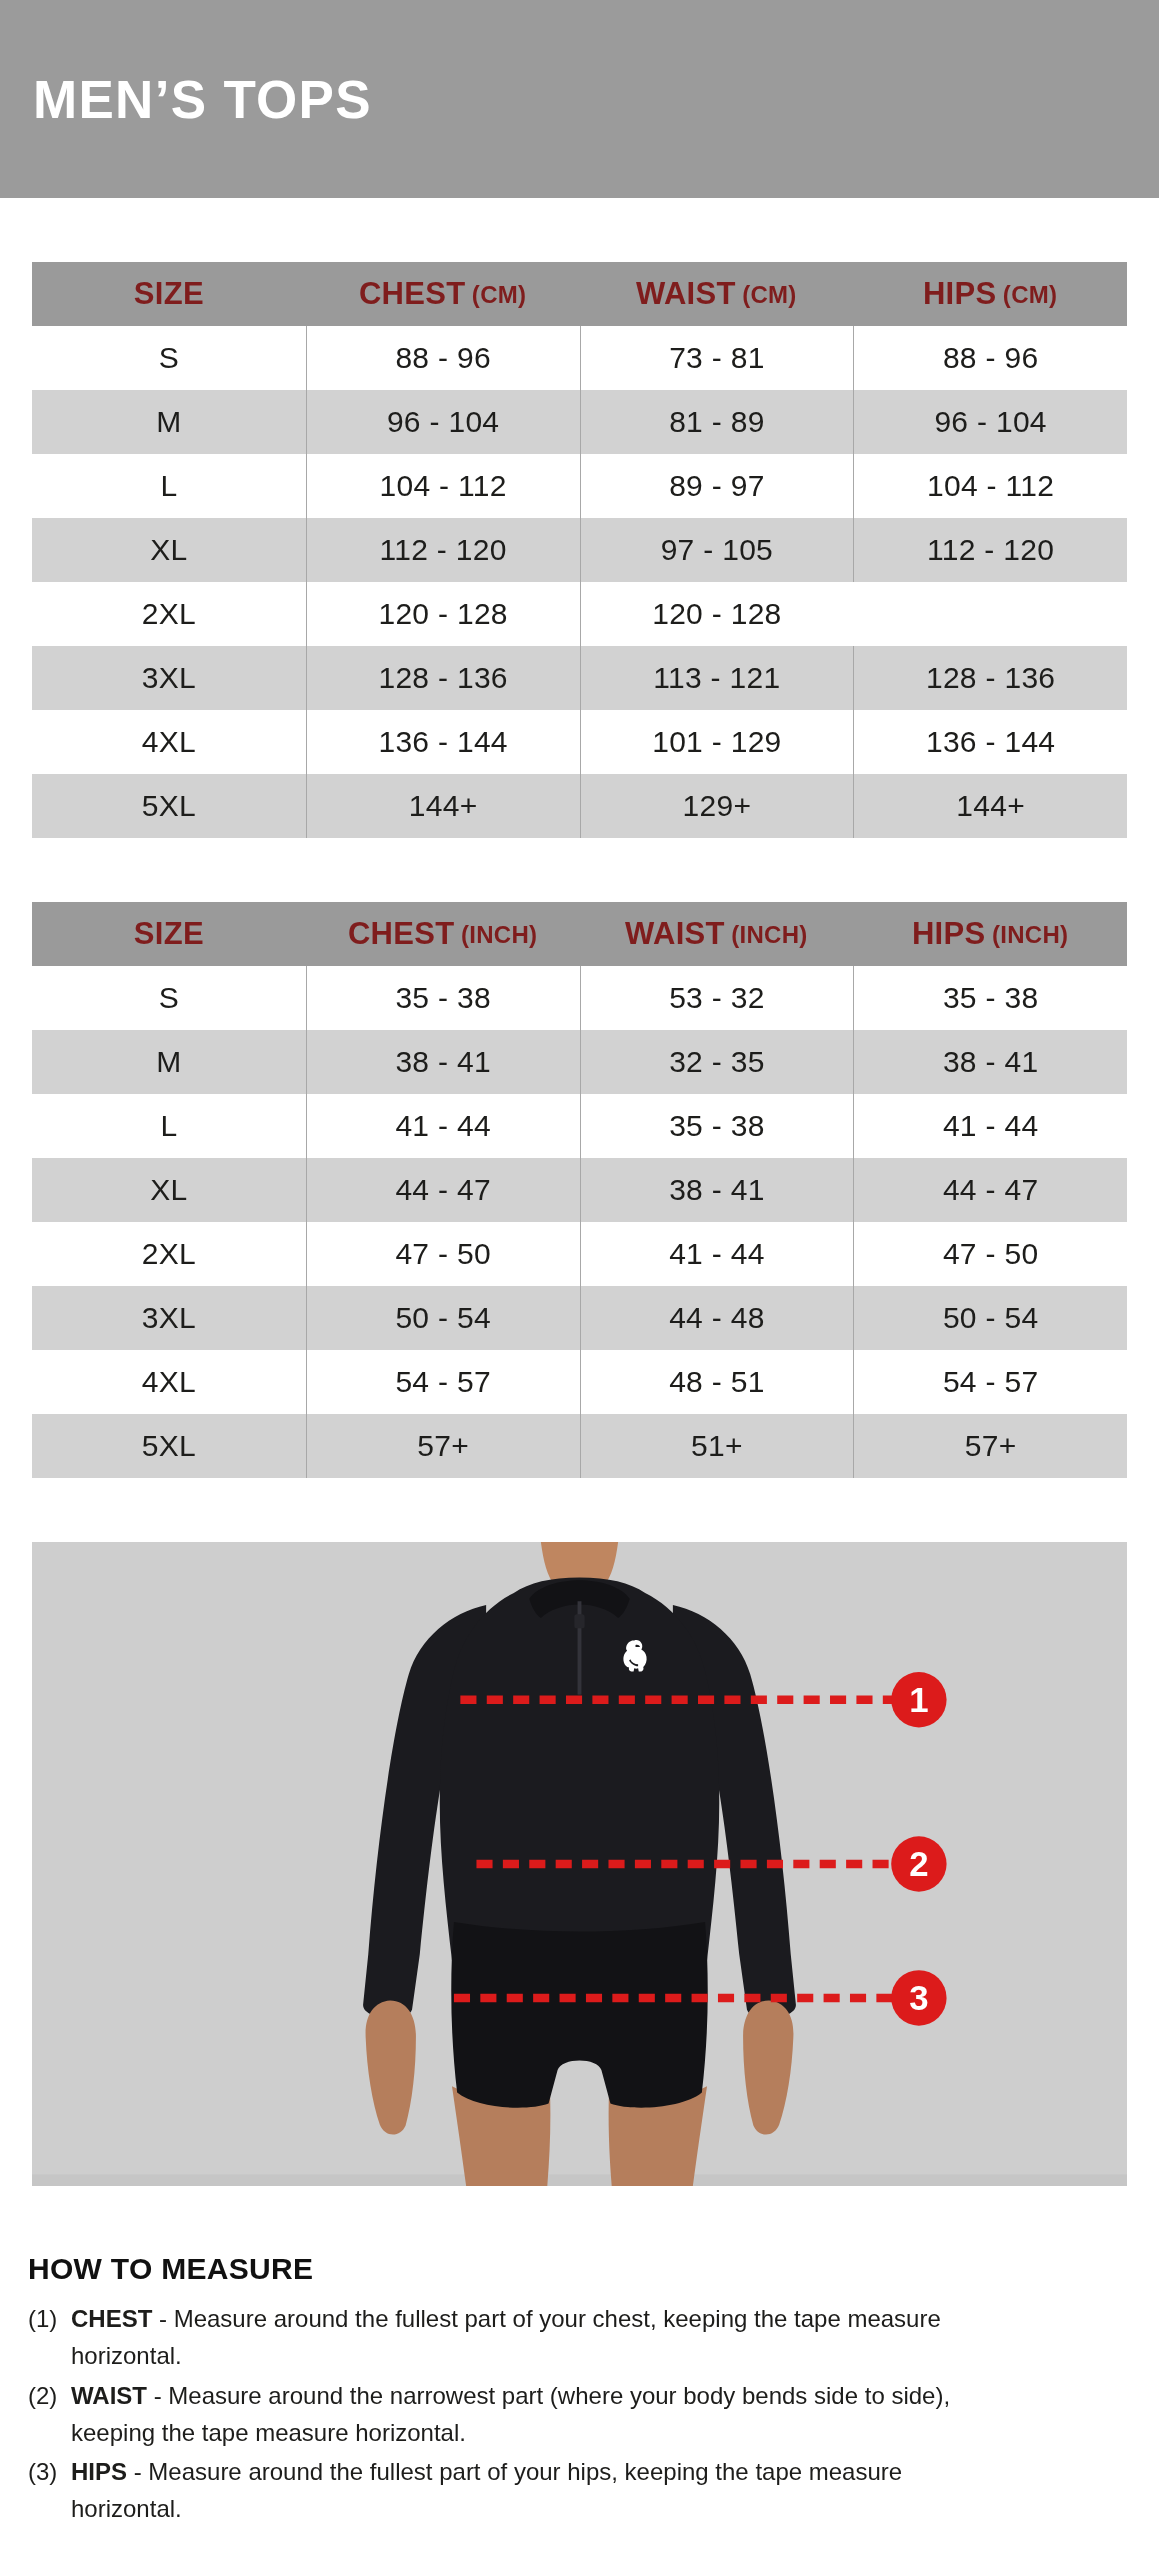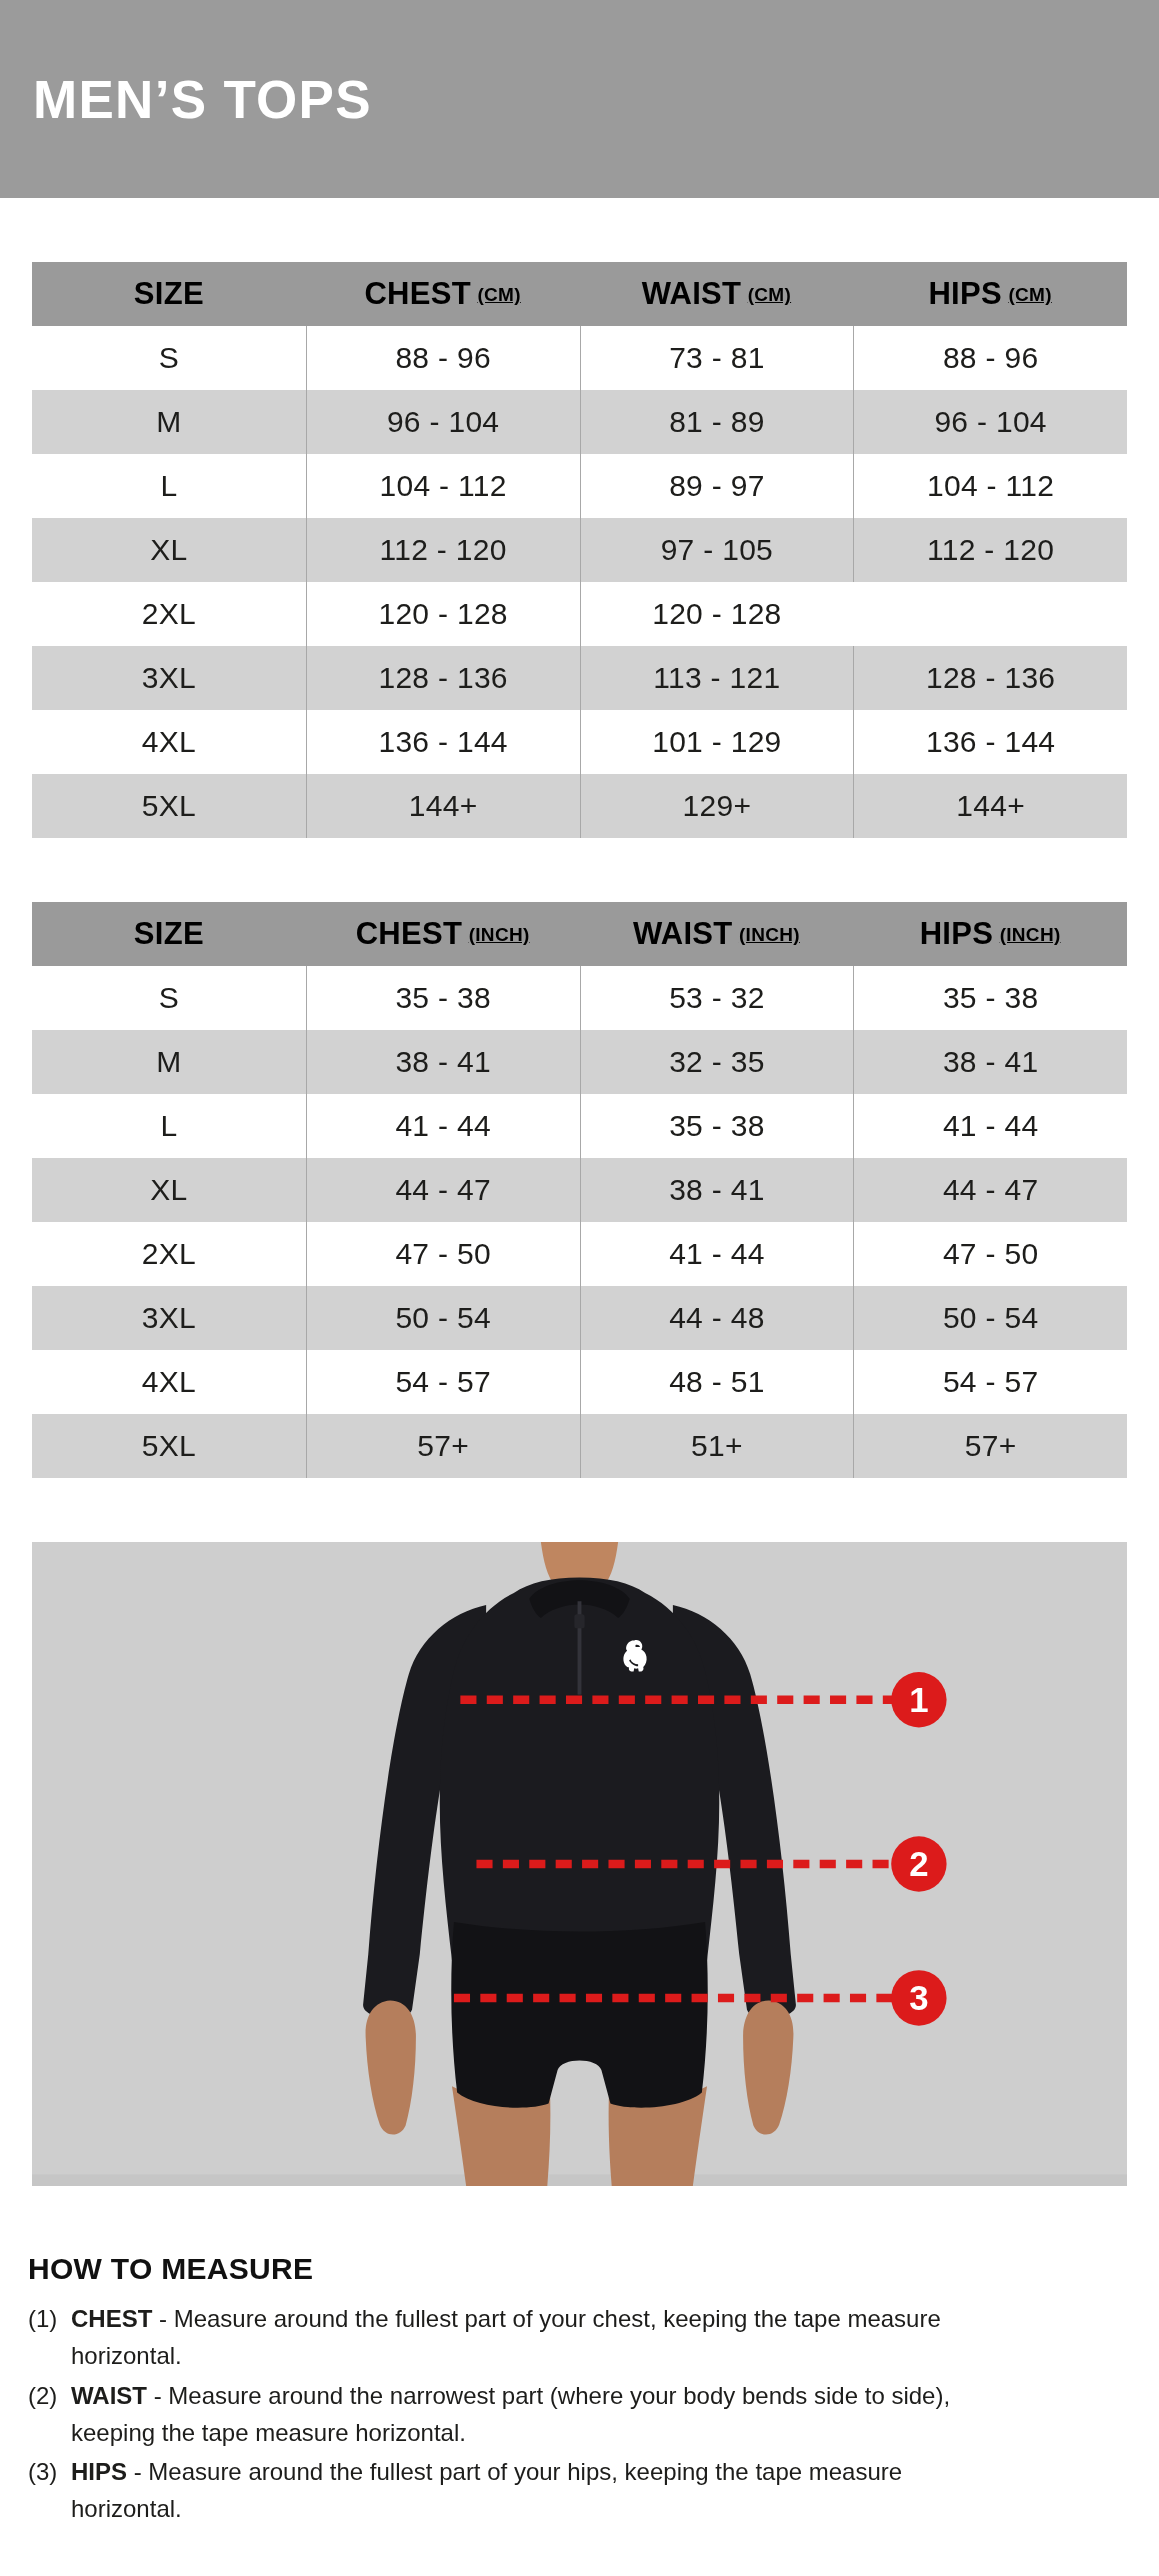--- a/index.html
+++ b/index.html
@@ -35,31 +35,30 @@
   .t-head {
     display: grid;
     grid-template-columns: repeat(4, 1fr);
     height: 64px;
     background: #9a9a9a;
   }
   .t-head .t-h {
     display: flex;
     align-items: center;
     justify-content: center;
-    color: #000000;
+    color: #7f1d1d;
     font-weight: bold;
     font-size: 31px;
     letter-spacing: 0.3px;
   }
   .t-head .h-unit {
-    font-size: 19px;
+    font-size: 24px;
     margin-left: 6.4px;
     position: relative;
     top: 1.3px;
-    text-decoration: underline;
   }
   .t-head .h-unit:empty { display: none; }
   .t-row {
     display: grid;
     grid-template-columns: repeat(4, 1fr);
     height: 64px;
     background: #ffffff;
   }
   .t-row:nth-child(odd) { background: #d2d2d2; } 
   .t-row .t-c {

